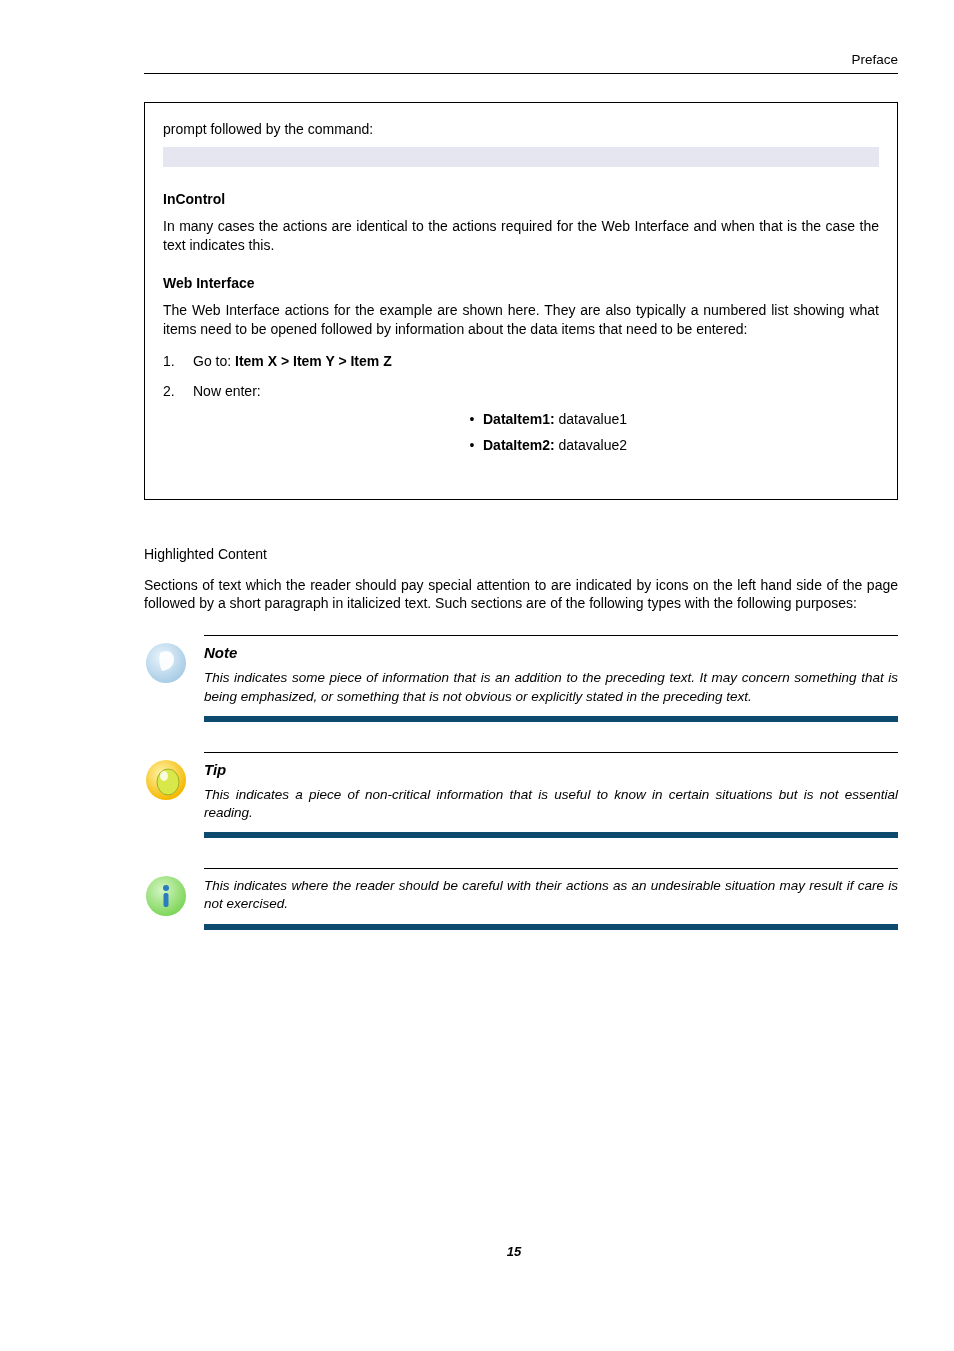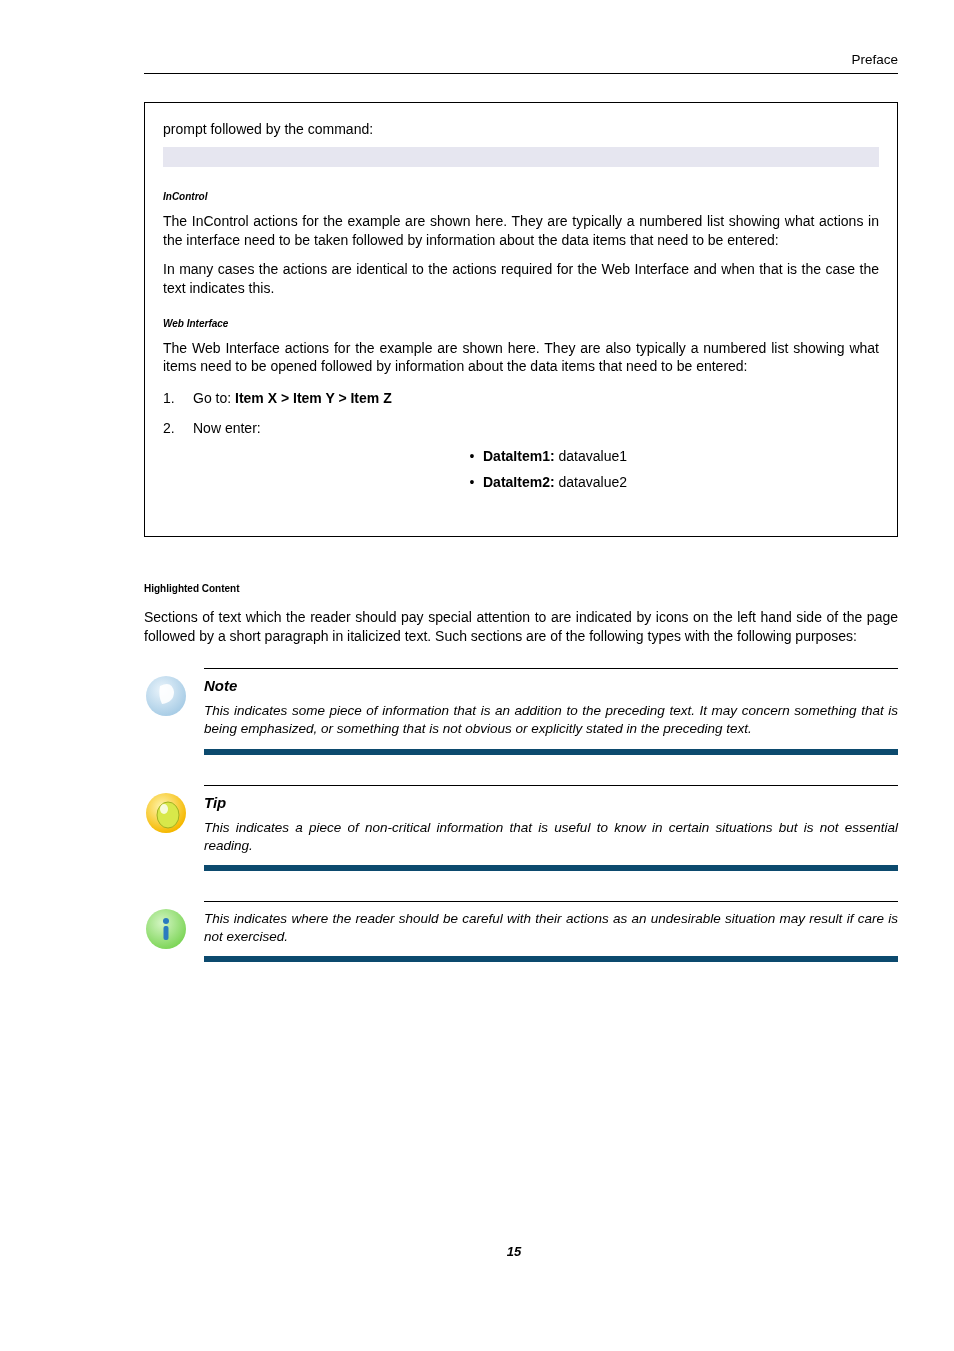--- a/index.html
+++ b/index.html
@@ -34,22 +34,21 @@
     margin: 4px 0 4px 0;
     font-size: 14px;
   }
   .code-block {
     background: #e6e6f0;
     height: 20px;
     margin: 10px 0 24px 0;
   }
   .sub-head {
     font-weight: bold;
-    font-style: italic;
-    font-size: 10px;
+    font-size: 14px;
     margin: 20px 0 10px 0;
   }
   .body-p {
     text-align: justify;
     font-size: 14px;
     line-height: 1.35;
     margin: 10px 0;
   }
   ol.steps {
     margin: 14px 0 0 0;
@@ -73,22 +72,22 @@
   ul.sub li {
     margin: 10px 0;
     text-align: center;
   }
   ul.sub li::before {
     content: "•";
     display: inline-block;
     width: 22px;
   }
   .section-heading {
-    font-weight: bold;
-    font-size: 10px;
+    font-weight: normal;
+    font-size: 14px;
     margin: 0 0 14px 0;
   }
   .callout {
     display: flex;
     align-items: flex-start;
     margin: 22px 0 30px 0;
   }
   .callout .icon-wrap {
     width: 60px;
     flex-shrink: 0;
@@ -132,21 +131,20 @@
 
 <div class="page">
 
   <div class="header-right">Preface</div>
 
   <div class="example-box">
     <p class="intro">prompt followed by the command:</p>
     <div class="code-block"></div>
 
     <p class="sub-head">InControl</p>
-    <p class="body-p">The InControl actions for the example are shown here. They are typically a numbered list showing what actions in the interface need to be taken followed by information about the data items that need to be entered:</p>
     <p class="body-p">In many cases the actions are identical to the actions required for the Web Interface and when that is the case the text indicates this.</p>
 
     <p class="sub-head">Web Interface</p>
     <p class="body-p">The Web Interface actions for the example are shown here. They are also typically a numbered list showing what items need to be opened followed by information about the data items that need to be entered:</p>
 
     <ol class="steps">
       <li>
         <span class="step-num">1.</span><span>Go to: </span><strong>Item X &gt; Item Y &gt; Item Z</strong>
       </li>
       <li>

